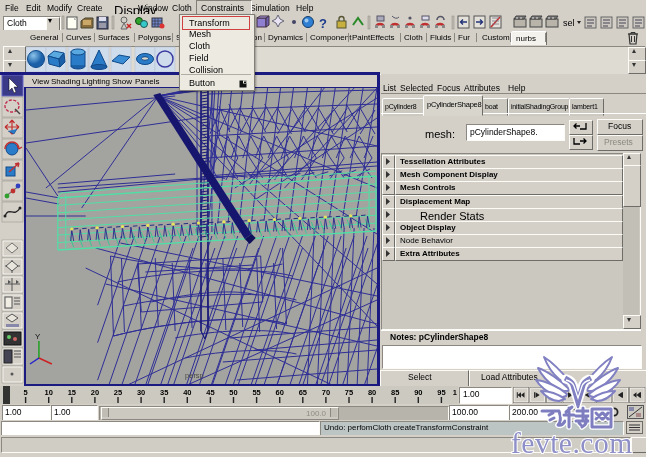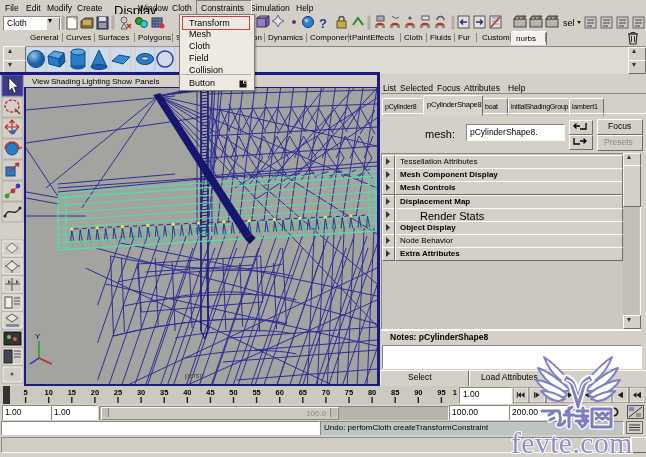--- a/index.html
+++ b/index.html
@@ -804,21 +804,21 @@
 <div class="ab btn" style="left:597px;top:119px;width:44px;height:14px;"></div>
 <div class="ab t" style="left:608px;top:121px;font-size:8.5px;">Focus</div>
 <div class="ab btn" style="left:597px;top:135px;width:44px;height:14px;"></div>
 <div class="ab t" style="left:604px;top:137px;font-size:8.5px;color:#8a8880">Presets</div>
 <div class="ab sk" style="left:381px;top:153px;width:258px;height:175px;background:#cbc8bf"></div>
 <div class="ab btn" style="left:382px;top:155.0px;width:11px;height:12px;"></div>
 <svg class="ab" style="left:385px;top:158.0px" width="6" height="7">
     <path d="M1,0 l4,3.5 L1,7 Z" fill="#333"></path>
   </svg>
 <div class="ab btn" style="left:395px;top:155.0px;width:226px;height:12px;"></div>
-<div class="ab t" style="left:400px;top:157.0px;font-size:8px;font-weight:normal">Tessellation Attributes</div>
+<div class="ab t" style="left:400px;top:157.0px;font-size:8px;font-weight:bold">Tessellation Attributes</div>
 <div class="ab btn" style="left:382px;top:168.2px;width:11px;height:12px;"></div>
 <svg class="ab" style="left:385px;top:171.2px" width="6" height="7">
     <path d="M1,0 l4,3.5 L1,7 Z" fill="#333"></path>
   </svg>
 <div class="ab btn" style="left:395px;top:168.2px;width:226px;height:12px;"></div>
 <div class="ab t" style="left:400px;top:170.2px;font-size:8px;font-weight:bold">Mesh Component Display</div>
 <div class="ab btn" style="left:382px;top:181.4px;width:11px;height:12px;"></div>
 <svg class="ab" style="left:385px;top:184.4px" width="6" height="7">
     <path d="M1,0 l4,3.5 L1,7 Z" fill="#333"></path>
   </svg>

